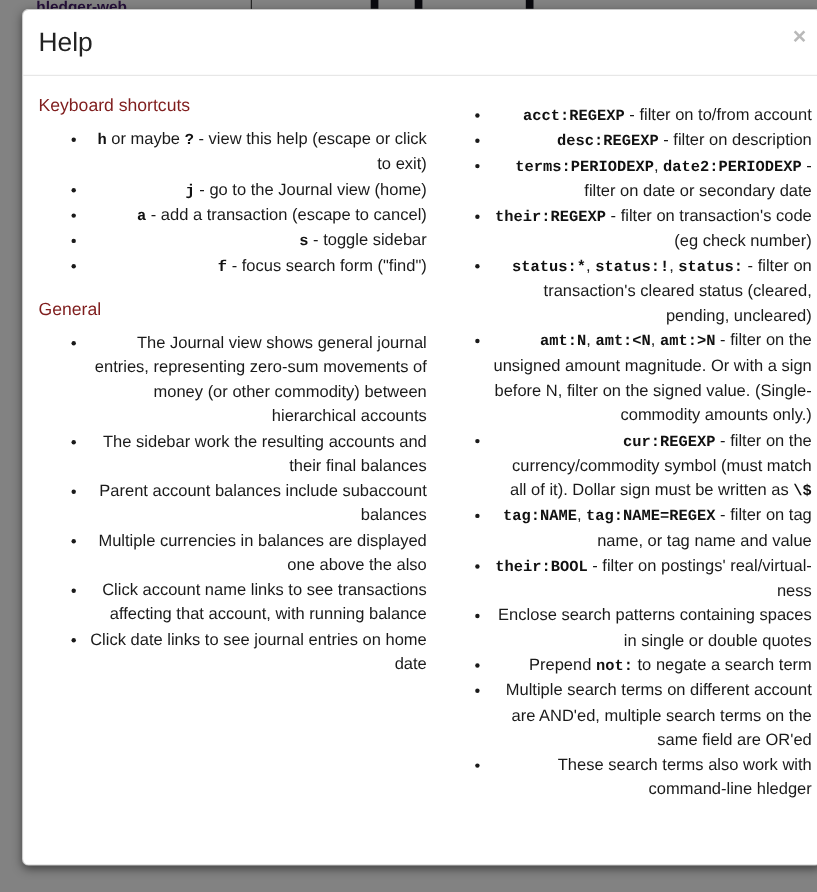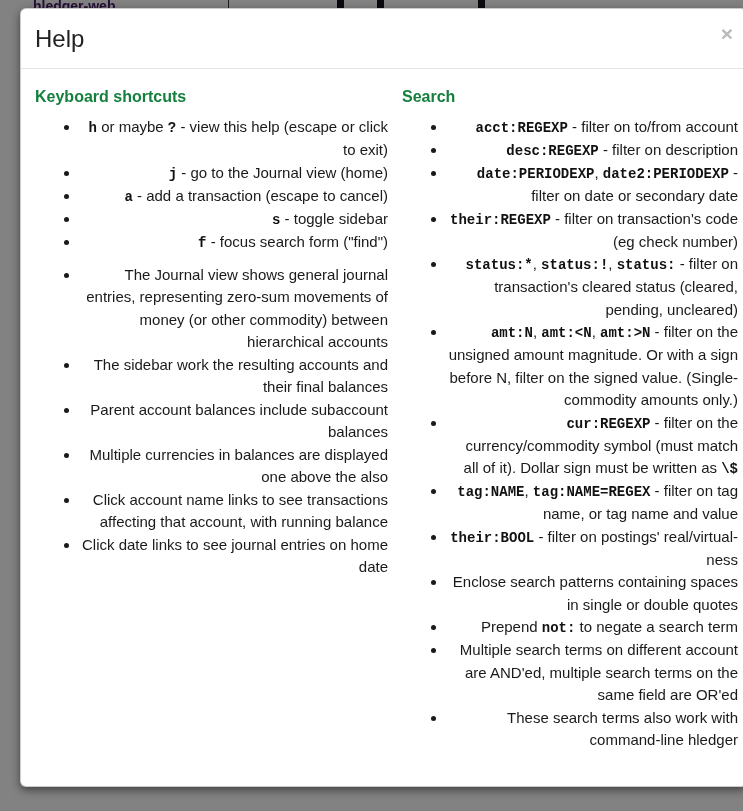--- a/index.html
+++ b/index.html
@@ -68,21 +68,21 @@
   }
 
   .modal-body {
     padding: 15px 5px 30px 14px;
     display: grid;
     grid-template-columns: 1fr 1fr;
   }
   .col-right { padding-left: 14px; padding-right: 3px; }
 
   .help-heading {
-    font-size: 16px; font-weight: bold; color: #15803d;
+    font-size: 16px; font-weight: normal; color: #7f1d1d;
     margin: 18px 0 10px 0; line-height: 1.2;
   }
   .col > .help-heading:first-child { margin-top: 3px; }
 
   ul.help-list {
     margin: 10px 0 10px 0;
     padding-left: 45px;
     list-style-type: disc;
     text-align: right;
   }
@@ -121,35 +121,35 @@
     <div class="col col-left">
       <div class="help-heading">Keyboard shortcuts</div>
       <ul class="help-list">
           <li><code>h</code> or maybe <code>?</code> - view this help (escape or click to exit)</li>
           <li><code>j</code> - go to the Journal view (home)</li>
           <li><code>a</code> - add a transaction (escape to cancel)</li>
           <li><code>s</code> - toggle sidebar</li>
           <li><code>f</code> - focus search form ("find")</li>
         </ul>
 
+      <div class="help-heading">General</div>
       <ul class="help-list">
           <li>The Journal view shows general journal entries, representing zero-sum movements of money (or other commodity) between hierarchical accounts</li>
           <li>The sidebar work the resulting accounts and their final balances</li>
           <li>Parent account balances include subaccount balances</li>
           <li>Multiple currencies in balances are displayed one above the also</li>
           <li>Click account name links to see transactions affecting that account, with running balance</li>
           <li>Click date links to see journal entries on home date</li>
         </ul>
     </div>
     <div class="col col-right">
-      <div class="help-heading">Search</div>
       <ul class="help-list">
           <li><code>acct:REGEXP</code> - filter on to/from account</li>
           <li><code>desc:REGEXP</code> - filter on description</li>
-          <li><code>date:PERIODEXP</code>, <code>date2:PERIODEXP</code> - filter on date or secondary date</li>
+          <li><code>terms:PERIODEXP</code>, <code>date2:PERIODEXP</code> - filter on date or secondary date</li>
           <li><code>their:REGEXP</code> - filter on transaction's code (eg check number)</li>
           <li><code>status:*</code>, <code>status:!</code>, <code>status:</code> - filter on transaction's cleared status (cleared, pending, uncleared)</li>
           <li><code>amt:N</code>, <code>amt:&lt;N</code>, <code>amt:&gt;N</code> - filter on the unsigned amount magnitude. Or with a sign before N, filter on the signed value. (Single-commodity amounts only.)</li>
           <li><code>cur:REGEXP</code> - filter on the currency/commodity symbol (must match all of it). Dollar sign must be written as <code>\$</code></li>
           <li><code>tag:NAME</code>, <code>tag:NAME=REGEX</code> - filter on tag name, or tag name and value</li>
           <li><code>their:BOOL</code> - filter on postings' real/virtual-ness</li>
           <li>Enclose search patterns containing spaces in single or double quotes</li>
           <li>Prepend <code>not:</code> to negate a search term</li>
           <li>Multiple search terms on different account are AND'ed, multiple search terms on the same field are OR'ed</li>
           <li>These search terms also work with command-line hledger</li>

